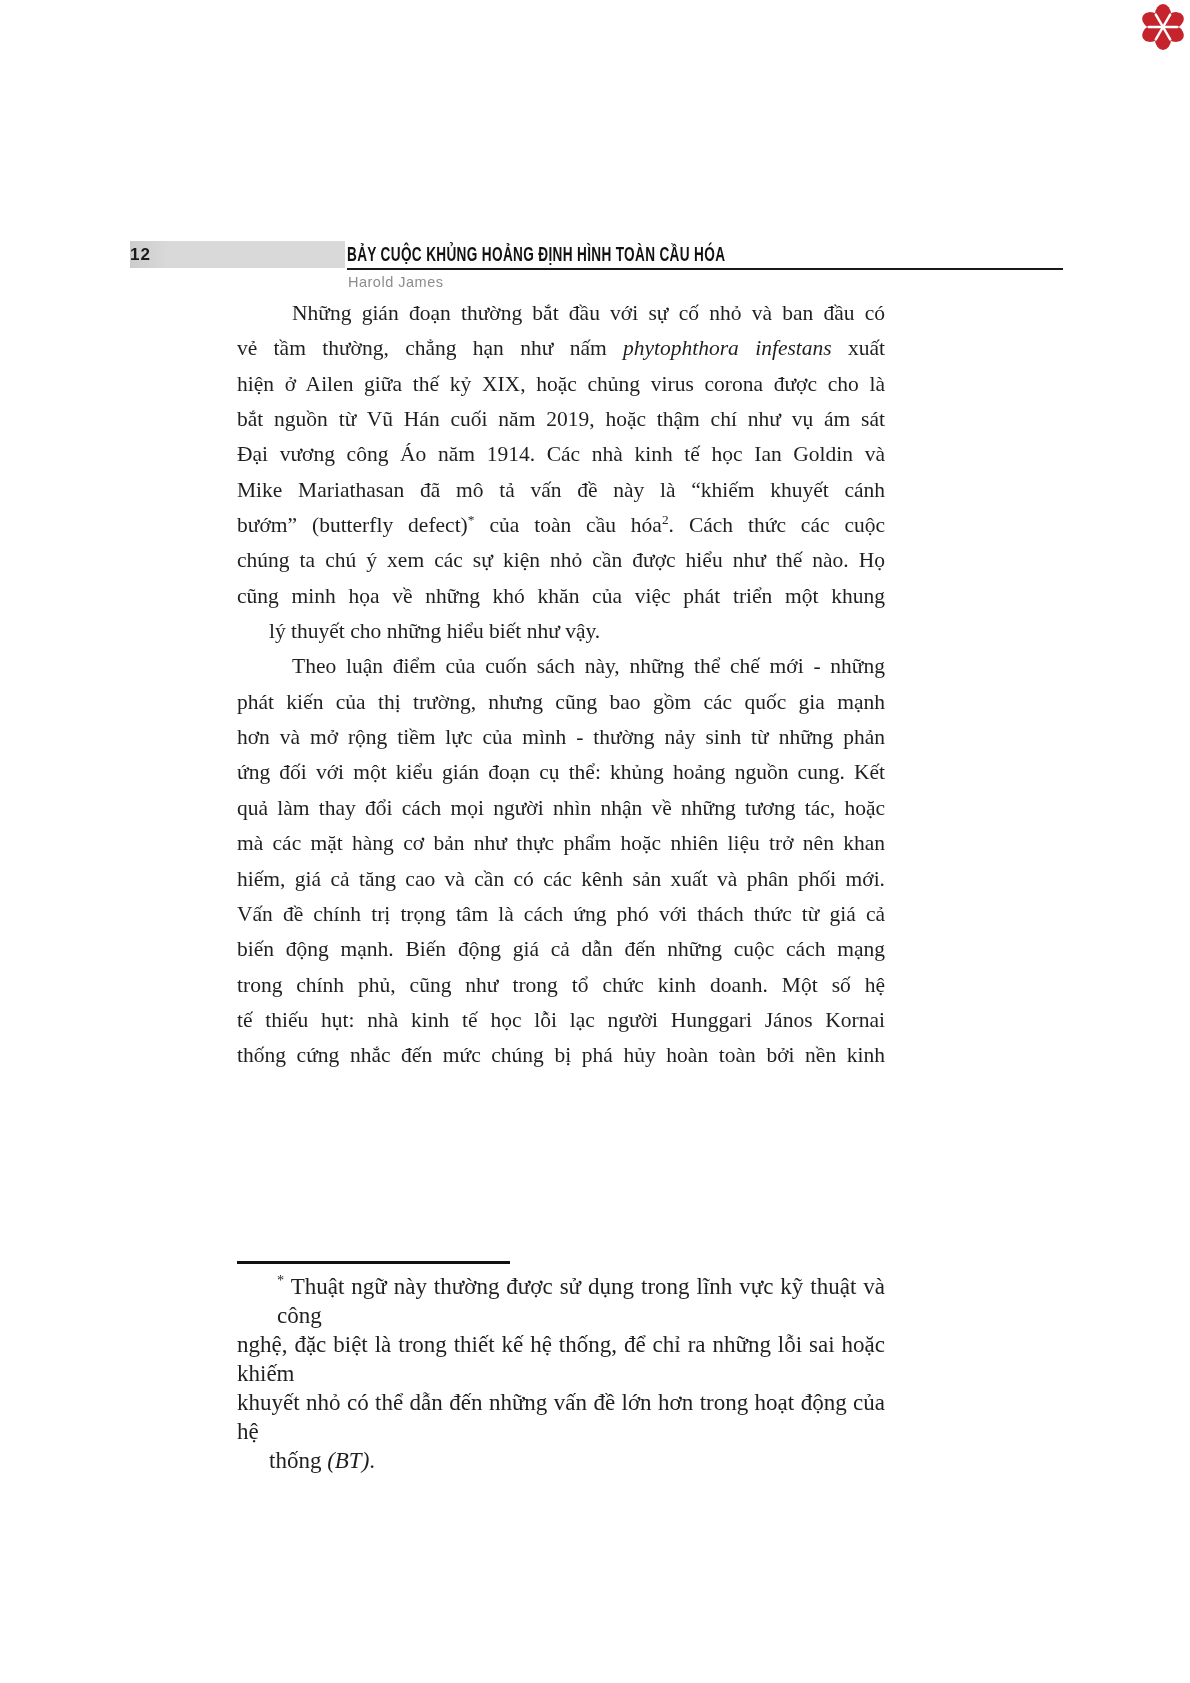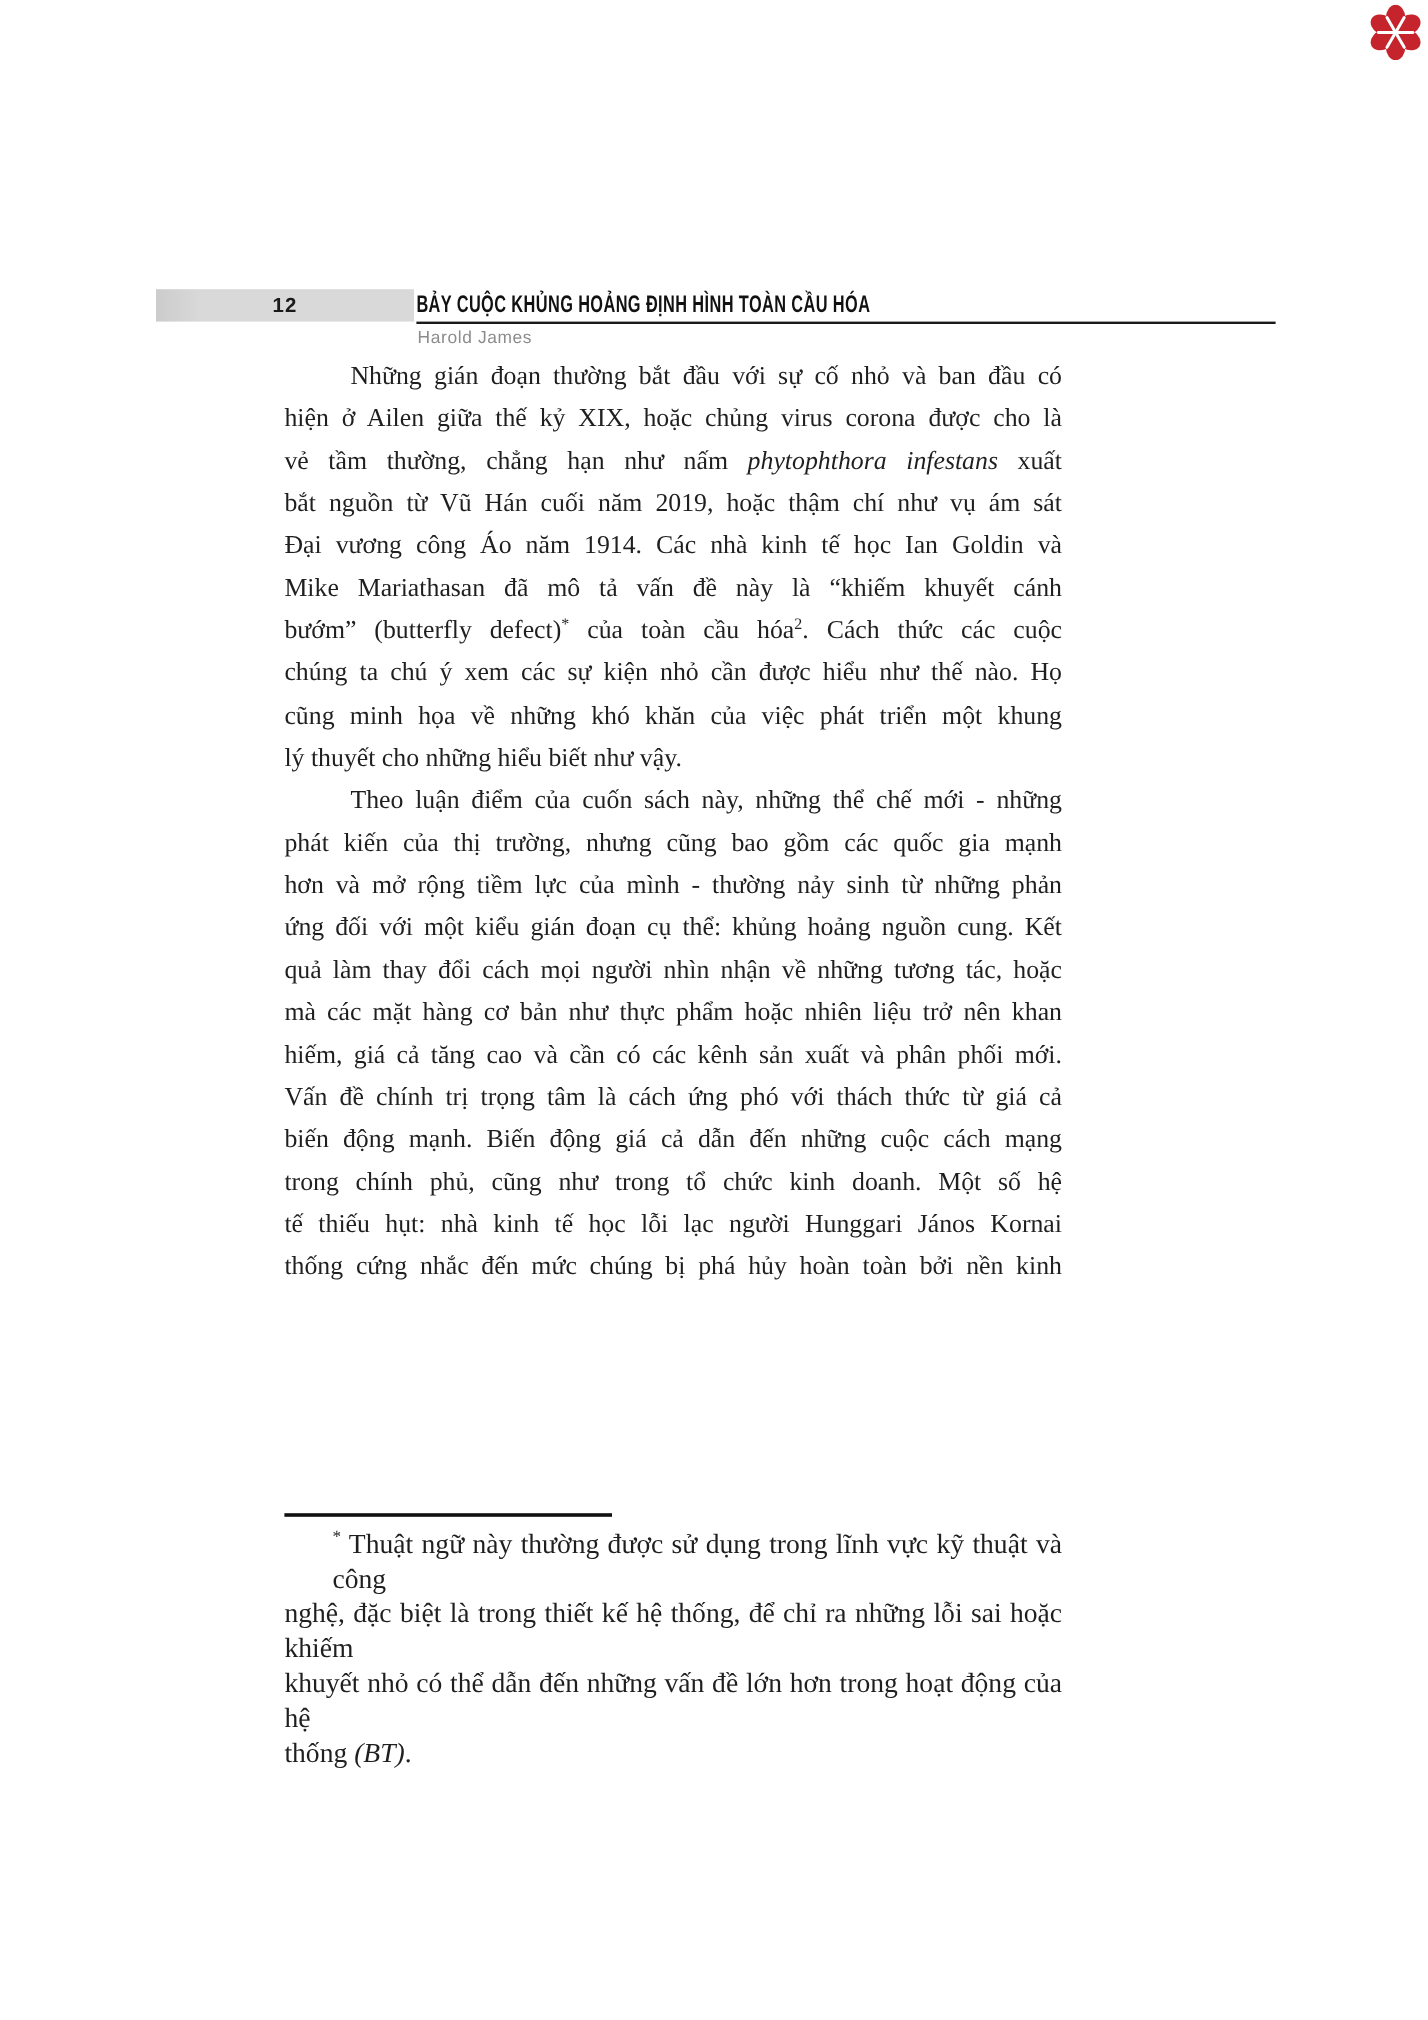--- a/index.html
+++ b/index.html
@@ -27,21 +27,21 @@
   
   .numbar {
     position: absolute;
     left: 130px;
     top: 241px;
     width: 215px;
     height: 27px;
     background: linear-gradient(to right, #cccccc, var(--page-number-bar, #d9d9d9) 18%, var(--page-number-bar, #d9d9d9));
     display: flex;
     align-items: center;
-    justify-content: center;
+    justify-content: flex-start;
   }
   .pagenum {
     font-family: "Liberation Sans", sans-serif;
     font-weight: bold;
     font-size: 17px;
     letter-spacing: 1px;
     color: #1a1a1a;
   }
   .booktitle {
     position: absolute;
@@ -83,21 +83,21 @@
     width: 648px;
     font-size: 21.5px;
   }
   .bodytext .line { line-height: 35.35px; }
 
   .line {
     text-align: justify;
     text-align-last: justify;
     white-space: normal;
   }
-  .line.last { text-align-last: left; }
+  .line.last { text-align-last: left; margin-left: 32px; }
   .bodytext .line.indent { padding-left: 55px; }
 
   .it { font-style: italic; }
   .sup {
     font-size: 0.62em;
     vertical-align: super;
     line-height: 0;
   }
 
   
@@ -153,22 +153,22 @@
       <span class="pagenum">12</span>
     </div>
     <div class="booktitle">BẢY CUỘC KHỦNG HOẢNG ĐỊNH HÌNH TOÀN CẦU HÓA</div>
     <div class="header-rule"></div>
     <div class="author">Harold James</div>
   </header>
 
   <main class="bodytext" id="body-text">
       <div>
         <div class="line indent"><span>Những gián đoạn thường bắt đầu với sự cố nhỏ và ban đầu có</span></div>
+        <div class="line"><span>vẻ tầm thường, chẳng hạn như nấm </span><span class="it">phytophthora infestans</span><span> xuất</span></div>
         <div class="line"><span>hiện ở Ailen giữa thế kỷ XIX, hoặc chủng virus corona được cho là</span></div>
-        <div class="line"><span>vẻ tầm thường, chẳng hạn như nấm </span><span class="it">phytophthora infestans</span><span> xuất</span></div>
         <div class="line"><span>bắt nguồn từ Vũ Hán cuối năm 2019, hoặc thậm chí như vụ ám sát</span></div>
         <div class="line"><span>Đại vương công Áo năm 1914. Các nhà kinh tế học Ian Goldin và</span></div>
         <div class="line"><span>Mike Mariathasan đã mô tả vấn đề này là “khiếm khuyết cánh</span></div>
         <div class="line"><span>bướm” (butterfly defect)</span><span class="sup">*</span><span> của toàn cầu hóa</span><span class="sup">2</span><span>. Cách thức các cuộc</span></div>
         <div class="line"><span>chúng ta chú ý xem các sự kiện nhỏ cần được hiểu như thế nào. Họ</span></div>
         <div class="line"><span>cũng minh họa về những khó khăn của việc phát triển một khung</span></div>
         <div class="line last"><span>lý thuyết cho những hiểu biết như vậy.</span></div>
       </div>
       <div>
         <div class="line indent"><span>Theo luận điểm của cuốn sách này, những thể chế mới - những</span></div>

